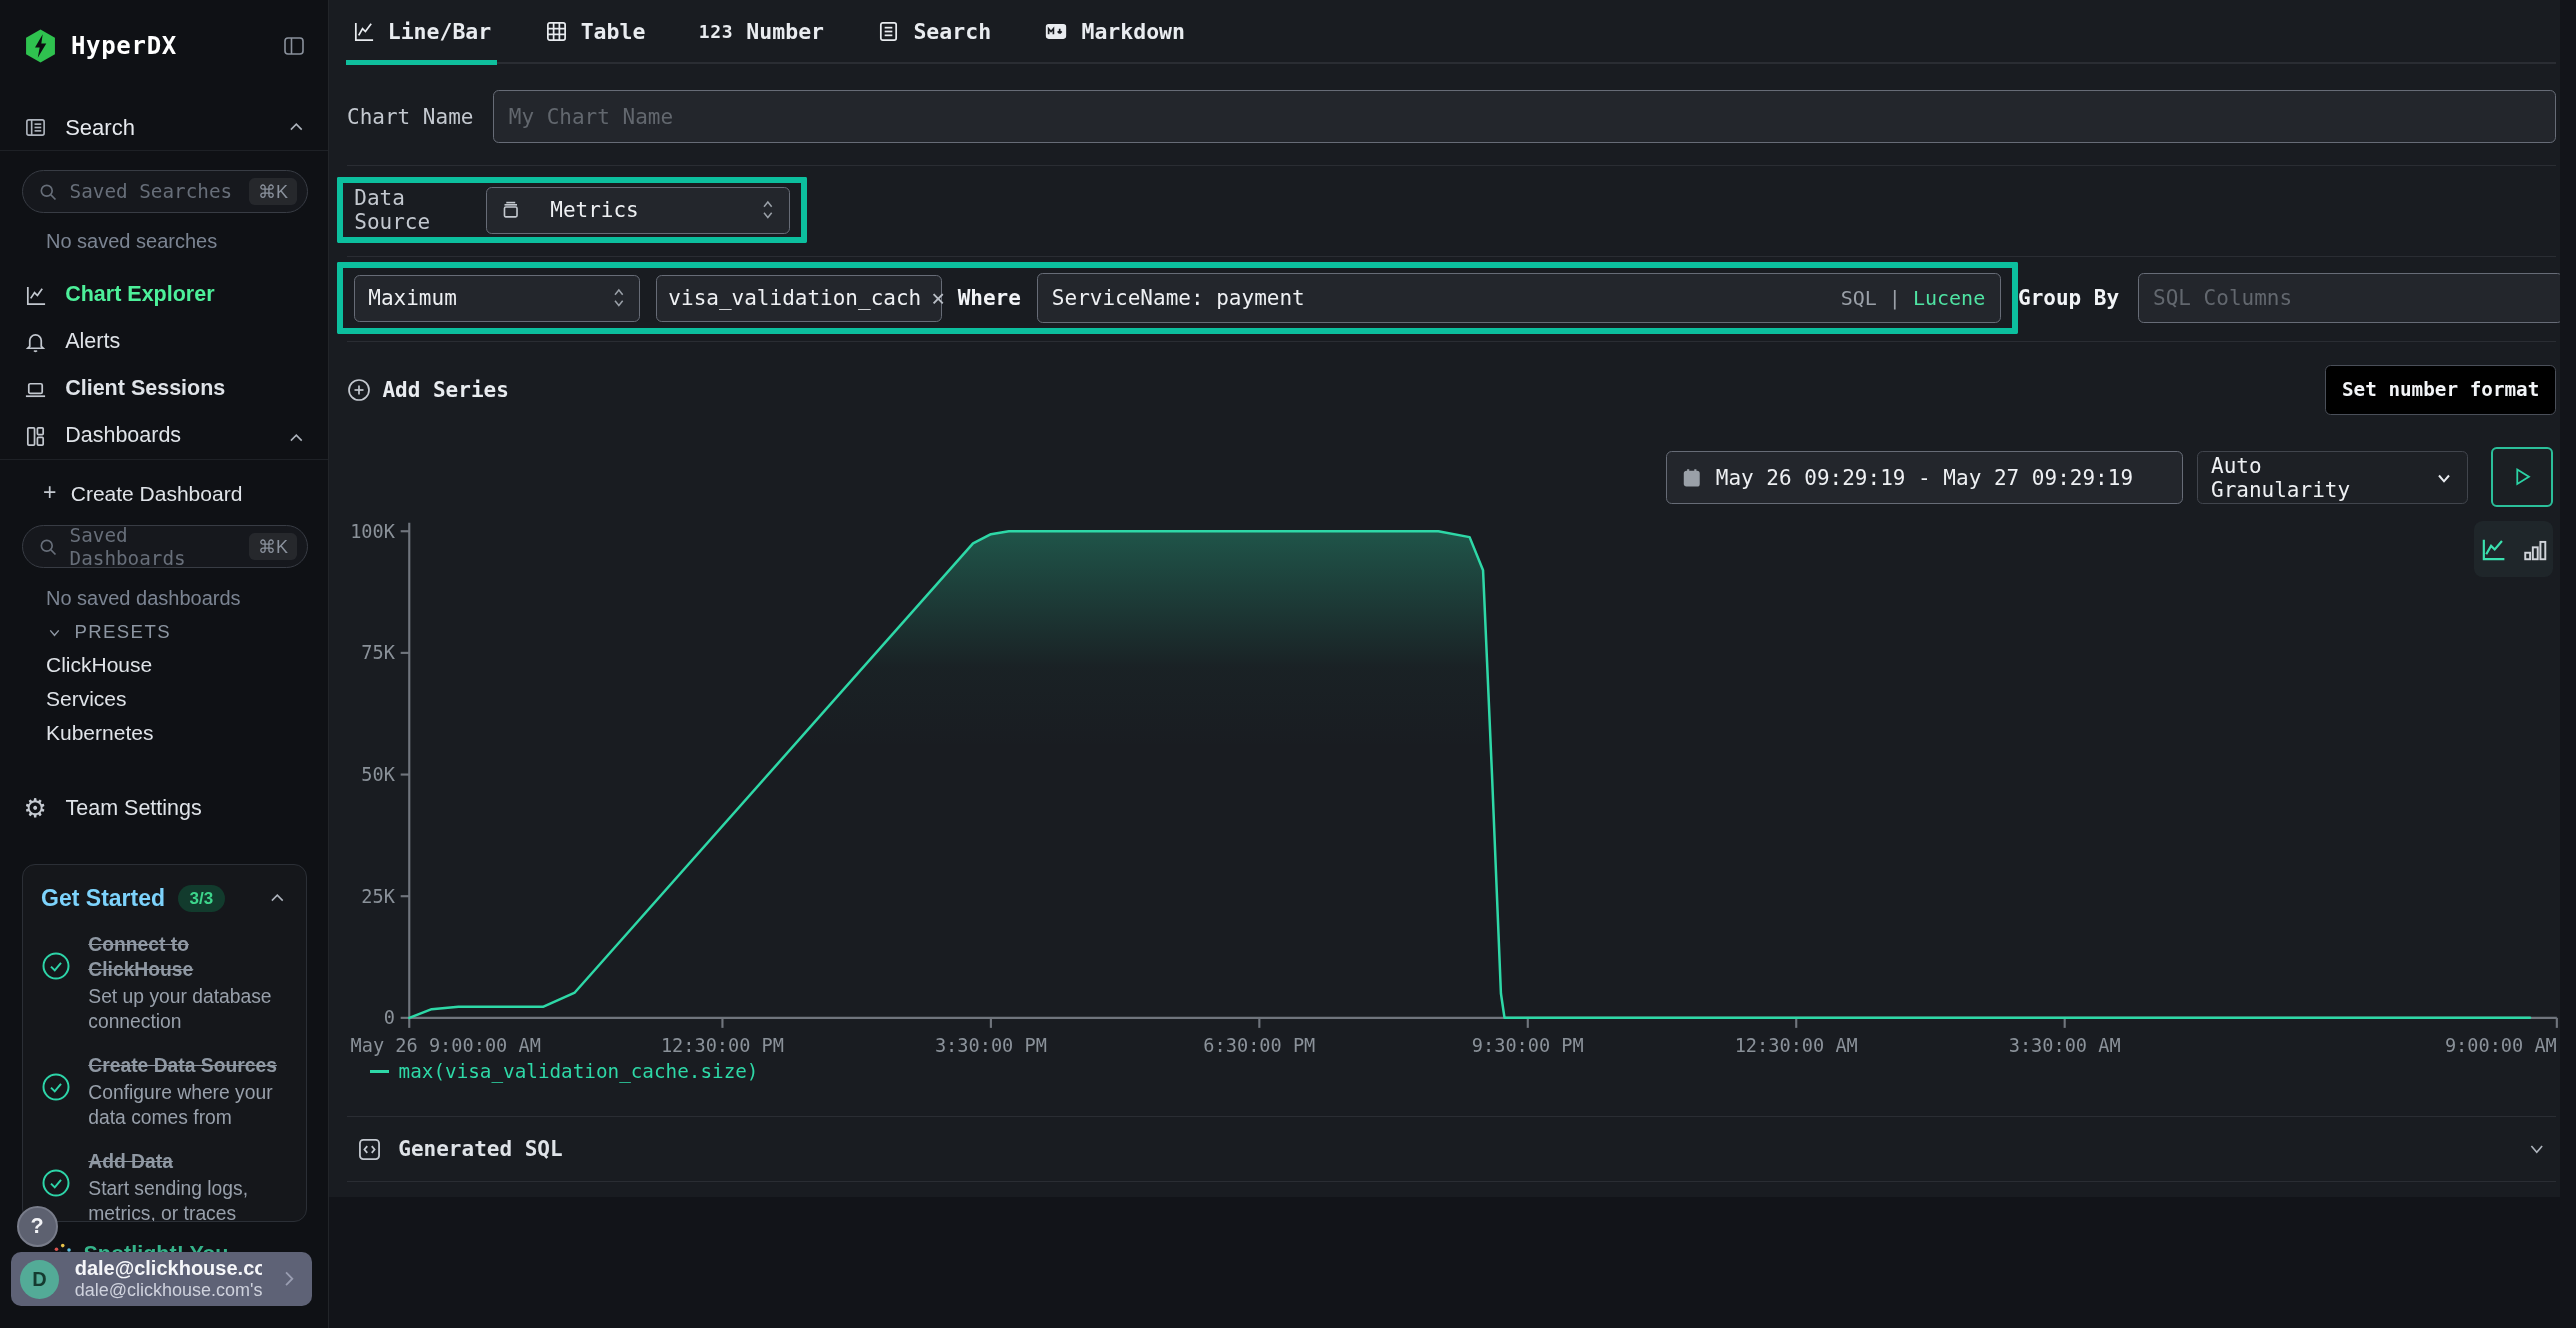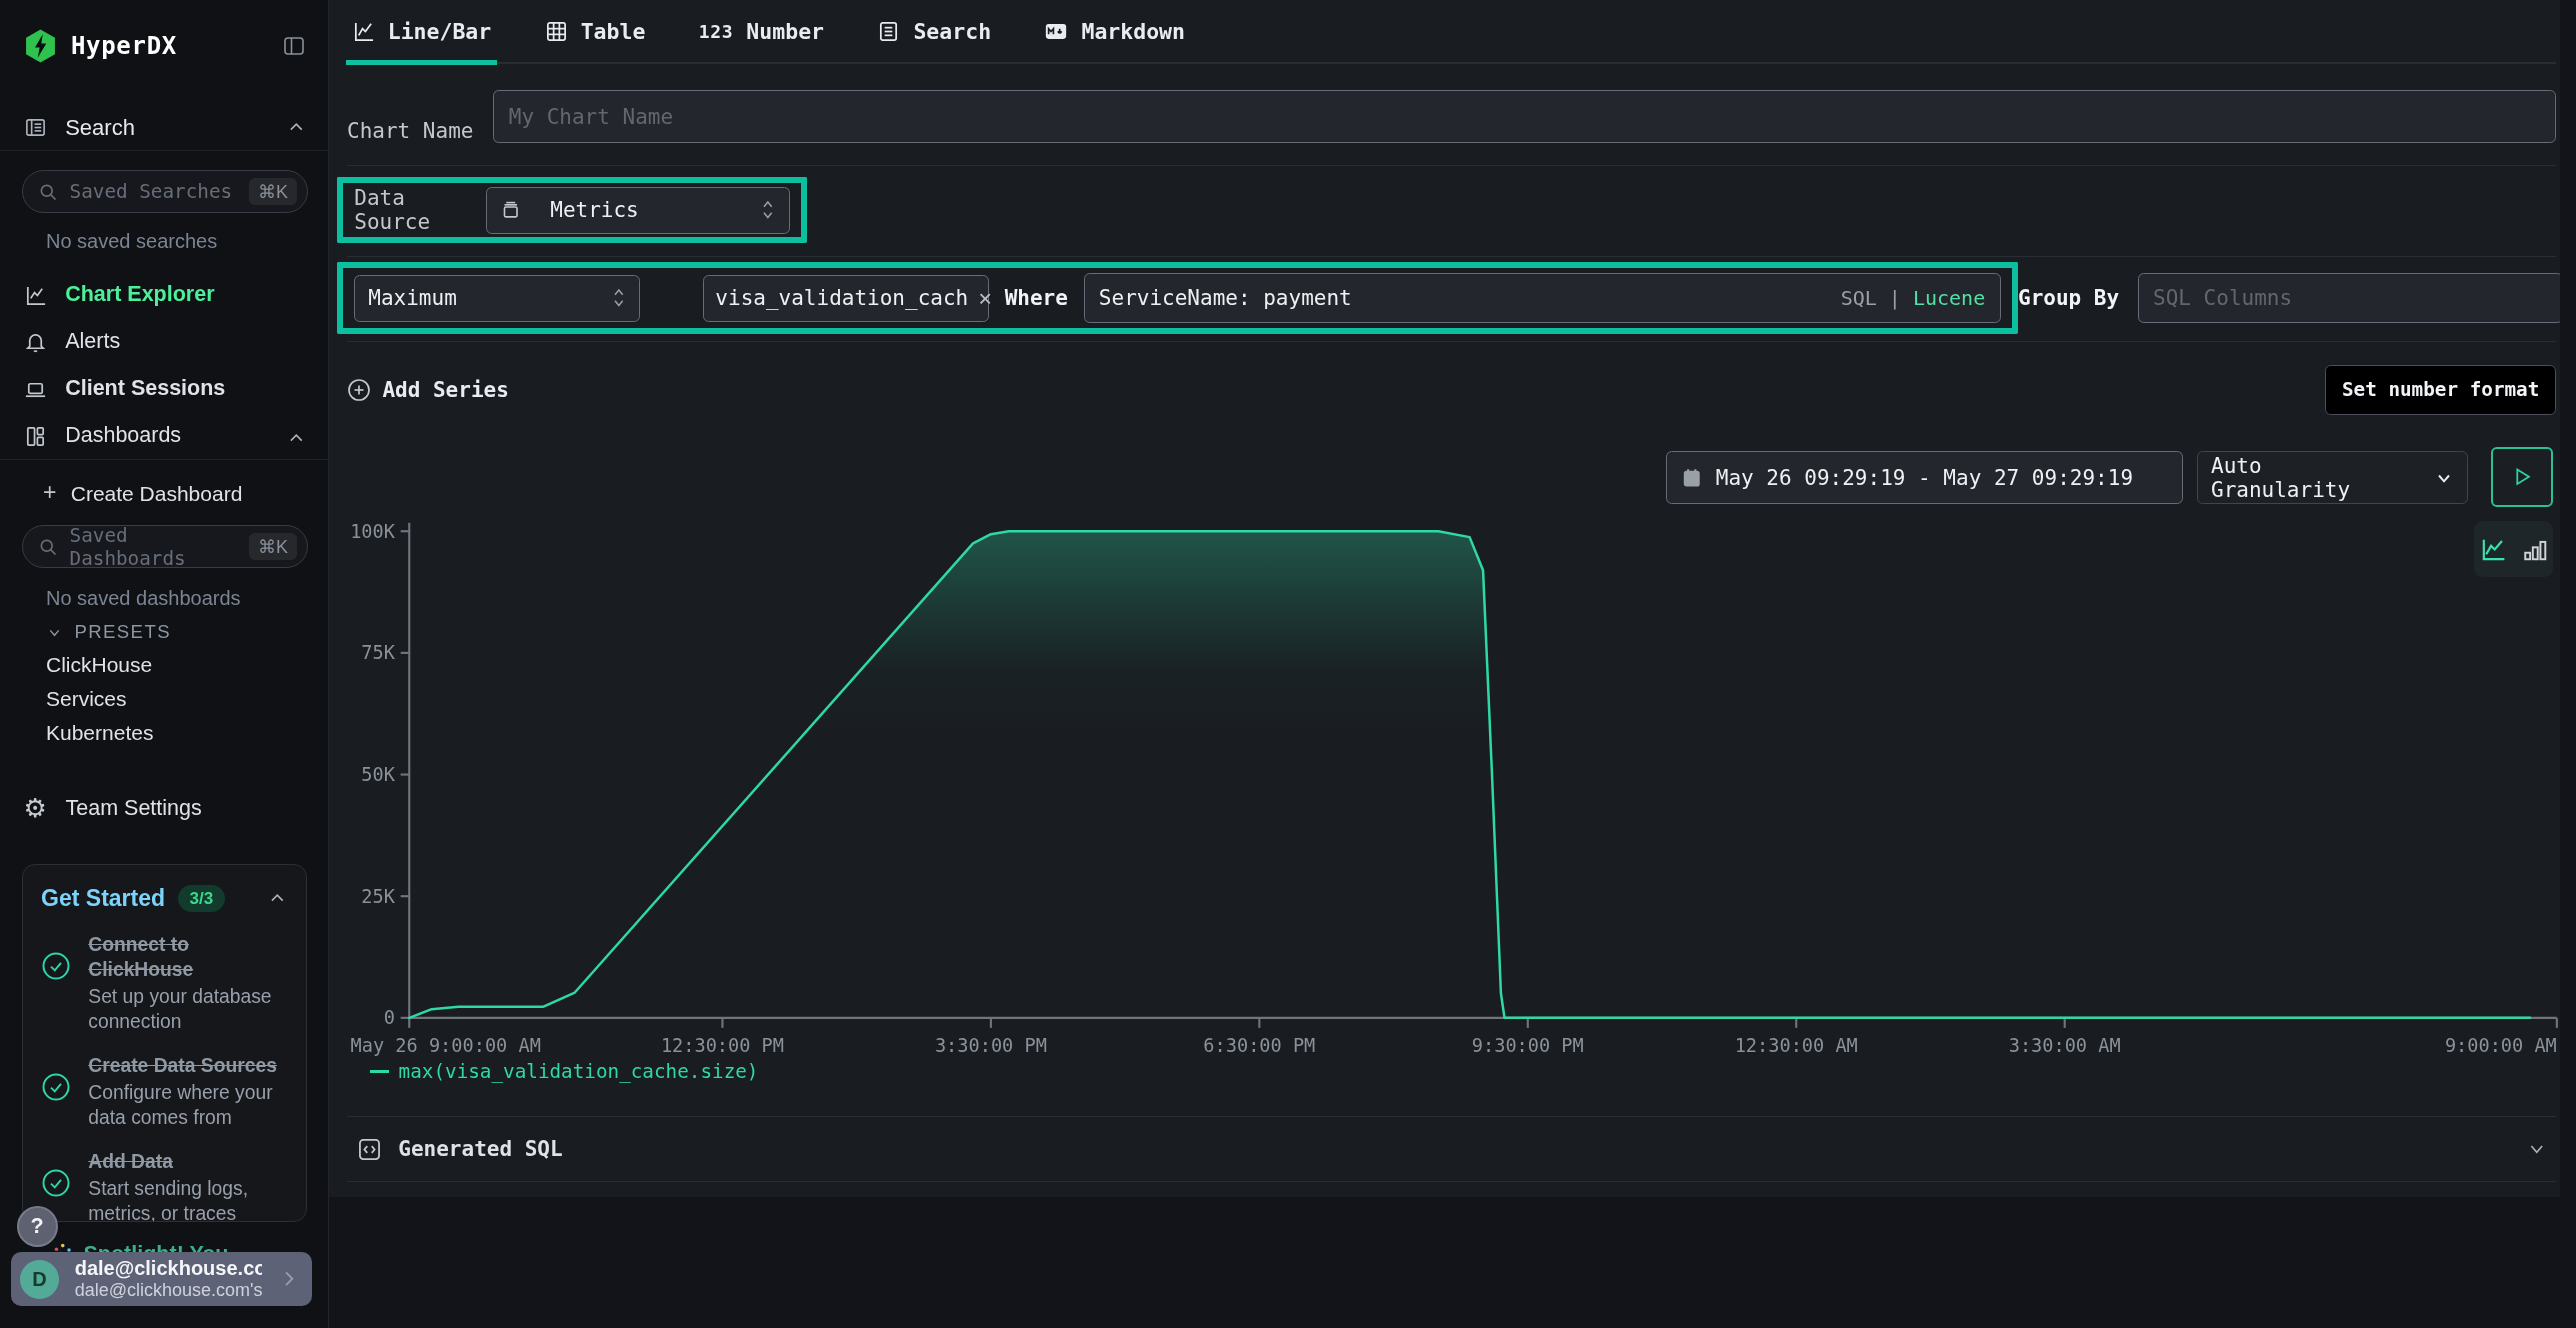--- a/index.html
+++ b/index.html
@@ -77,21 +77,21 @@
   .tabs { position:absolute; left:17px; top:0; right:20px; height:64px;
           display:flex; gap:42px; align-items:center; border-bottom:2.9px solid #2a2d33; }
   .tab { display:flex; gap:13px; align-items:center; height:100%; position:relative;
          font-family:"DejaVu Sans Mono", monospace; font-size:21.5px; font-weight:600;
          color:#e9ecf0; cursor:pointer; padding:0 5.7px; }
   .tab.active::after { content:""; position:absolute; left:0; right:0; bottom:-2.9px;
                        height:5px; background:#0fbf9d; }
   .tab .num123 { font-size:18px; font-weight:bold; letter-spacing:0.7px; }
 
   .row-chartname { position:absolute; left:18px; top:90px; right:20px; height:53px;
-                   display:flex; align-items:flex-end; gap:20px; }
+                   display:flex; align-items:center; gap:20px; }
   .field-label { font-family:"DejaVu Sans Mono", monospace; font-size:21px; color:#c3c8cf; }
   .bold-label { font-family:"DejaVu Sans Mono", monospace; font-size:21px; font-weight:bold; color:#f2f4f7; }
   .input { background:#23262c; border:1.4px solid #676c77; border-radius:5.7px; height:53px;
            display:flex; align-items:center; padding:0 14.3px; gap:13px;
            font-family:"DejaVu Sans Mono", monospace; font-size:21px; color:#eef0f3; }
   .input input { background:transparent; border:none; outline:none; width:100%;
                  font-family:"DejaVu Sans Mono", monospace; font-size:21px; color:#eef0f3; }
   .input input::placeholder { color:#62676e; }
   .grow { flex:1; }
 
@@ -416,21 +416,21 @@
   <div class="annot" style="left:7.9px; top:262px; width:1681px; height:72px; gap:15.7px;">
     <div class="sel" style="width:286px;">
       <span>Maximum</span>
       <span class="updown">
         <svg class="icon" width="15.7" height="21.5" viewBox="0 0 20 28" fill="none" stroke="currentColor" stroke-width="2">
           <polyline points="5,10 10,4 15,10"></polyline>
             <polyline points="5,18 10,24 15,18"></polyline>
         </svg>
       </span>
     </div>
-    <div class="tag" style="width:286px;margin-left:47px;">
+    <div class="tag" style="width:286px;">
       <span>visa_validation_cach</span>
       <span class="x">×</span>
     </div>
     <span class="bold-label">Where</span>
     <div class="input grow" style="height:50px;">
       <span>ServiceName: payment</span>
       <span class="lang-toggle">
         <span class="sql">SQL</span>
         <span>|</span>
         <span class="lucene">Lucene</span>

